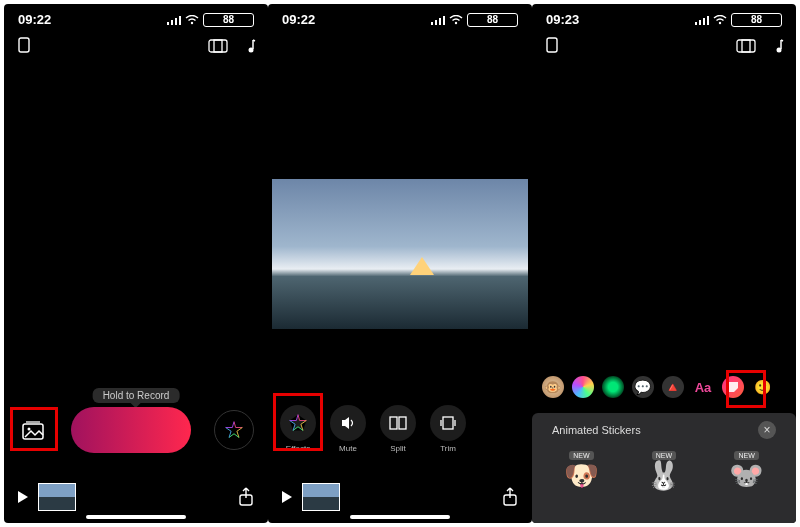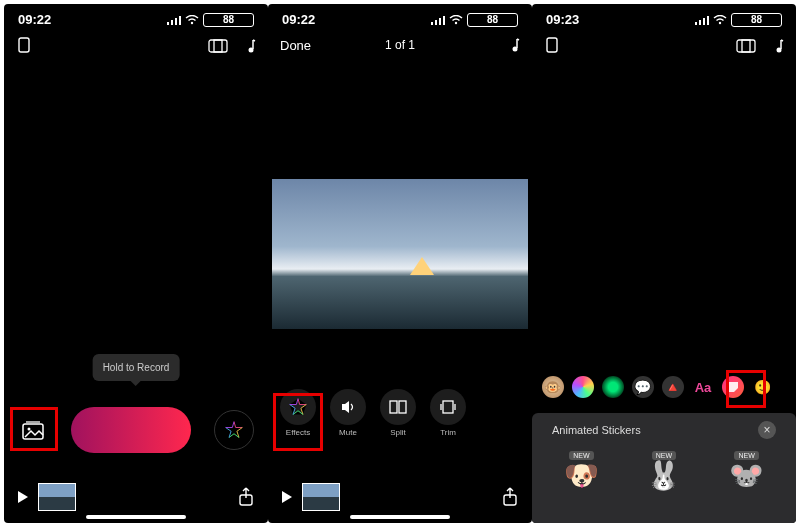--- a/index.html
+++ b/index.html
@@ -9,33 +9,33 @@
   .status{display:flex;justify-content:space-between;align-items:center;padding:8px 14px 0 14px;font-size:13px;font-weight:600}
   .status .right{display:flex;align-items:center;gap:4px}
   .batt{display:inline-flex;align-items:center;gap:2px;font-size:11px}
   .batt-box{border:1px solid #fff;border-radius:3px;padding:0 19px;font-size:10px;line-height:12px}
   
   .topbar{display:flex;justify-content:space-between;align-items:center;padding:10px 12px;font-size:14px}
   .topbar .center{position:absolute;left:0;right:0;text-align:center;font-size:12px;pointer-events:none}
   .ic{display:inline-flex;align-items:center;justify-content:center}
   
   .s1-body{position:absolute;left:0;right:0;bottom:0;top:60px}
-  .tooltip{position:absolute;left:50%;transform:translateX(-50%);bottom:142px;background:#2b2b2b;color:#ccc;font-size:10px;padding:8px 10px;border-radius:6px}
+  .tooltip{position:absolute;left:50%;transform:translateX(-50%);bottom:120px;background:#2b2b2b;color:#ccc;font-size:10px;padding:2px 10px;border-radius:6px}
   .tooltip:after{content:"";position:absolute;top:100%;left:50%;transform:translateX(-50%);border:5px solid transparent;border-top-color:#2b2b2b}
   .rec-row{position:absolute;bottom:70px;left:0;right:0;display:flex;align-items:center;justify-content:space-between;padding:0 14px}
   .rec-btn{width:120px;height:46px;border-radius:40px;background:linear-gradient(90deg,#a0125e,#ff274e)}
   .circ{width:38px;height:38px;border-radius:50%;background:#000;border:1px solid #333;display:flex;align-items:center;justify-content:center}
   .thumb-row{position:absolute;bottom:12px;left:0;right:0;display:flex;align-items:center;justify-content:space-between;padding:0 14px}
   .thumb{width:36px;height:26px;border:1.5px solid #fff;background:linear-gradient(#7ea0c4 50%,#2b3a44 50%)}
   .play{width:0;height:0;border-left:10px solid #fff;border-top:6px solid transparent;border-bottom:6px solid transparent}
   .redbox{border:3px solid #e70000;position:absolute}
   
   .preview{position:absolute;top:175px;left:4px;right:4px;height:150px;background:linear-gradient(#6d86a8 0%,#9fb6cd 45%,#e9eef3 60%,#4e6570 65%,#1b2a33 100%)}
   .peak{position:absolute;top:78px;left:54%;width:0;height:0;border-left:12px solid transparent;border-right:12px solid transparent;border-bottom:18px solid #ffd27a}
-  .edit-row{position:absolute;bottom:86px;left:0;right:0;display:flex;gap:6px;padding:0 8px;overflow:hidden}
+  .edit-row{position:absolute;bottom:70px;left:0;right:0;display:flex;gap:6px;padding:0 8px;overflow:hidden}
   .edit-item{display:flex;flex-direction:column;align-items:center;gap:3px;width:44px;flex:0 0 auto}
   .edit-circ{width:36px;height:36px;border-radius:50%;background:#1d1d1d;display:flex;align-items:center;justify-content:center}
   .edit-label{font-size:8px;color:#bbb}
   
   .fx-row{position:absolute;top:372px;left:0;right:0;display:flex;gap:8px;padding:0 10px;align-items:center}
   .fx{width:22px;height:22px;border-radius:50%;display:flex;align-items:center;justify-content:center;font-size:14px}
   .panel{position:absolute;bottom:0;left:0;right:0;height:110px;background:#2c2c2e;border-top-left-radius:6px;border-top-right-radius:6px}
   .panel-hd{display:flex;justify-content:space-between;align-items:center;padding:8px 20px;font-size:11px;color:#ddd}
   .stk-row{display:flex;justify-content:space-around;padding:4px 8px}
   .stk{display:flex;flex-direction:column;align-items:center;gap:2px}
@@ -155,31 +155,20 @@
               <path d="M3.5 5.5 Q7 2.5 10.5 5.5" stroke="#fff" fill="none" stroke-width="1.5"></path>
               <circle cx="7" cy="8" r="1.2" fill="#fff"></circle>
             </svg>
           </span>
         <span class="batt">
             <span class="batt-box">88</span>
           </span>
       </span>
     </div>
 
-    <div class="topbar">
-      <span style="font-size:13px">Done</span>
-      <span class="center">1 of 1</span>
-      <span class="ic">
-        <svg width="12" height="16" viewBox="0 0 12 16">
-            <path d="M9 2 L9 11" stroke="#fff" stroke-width="1.5"></path>
-            <circle cx="7" cy="12" r="2.5" fill="#fff"></circle>
-            <path d="M9 2 L11 3" stroke="#fff" stroke-width="1.5"></path>
-          </svg>
-      </span>
-    </div>
 
     <div class="preview">
       <div class="peak"></div>
     </div>
 
     <div class="edit-row">
       <div class="edit-item">
         <div class="edit-circ">
             <svg width="20" height="20" viewBox="0 0 24 24">
               <path d="M12 2 L14 9 L22 9 L15.5 13.5 L18 21 L12 16.5 L6 21 L8.5 13.5 L2 9 L10 9 Z" fill="none" stroke-width="1.6"></path>

